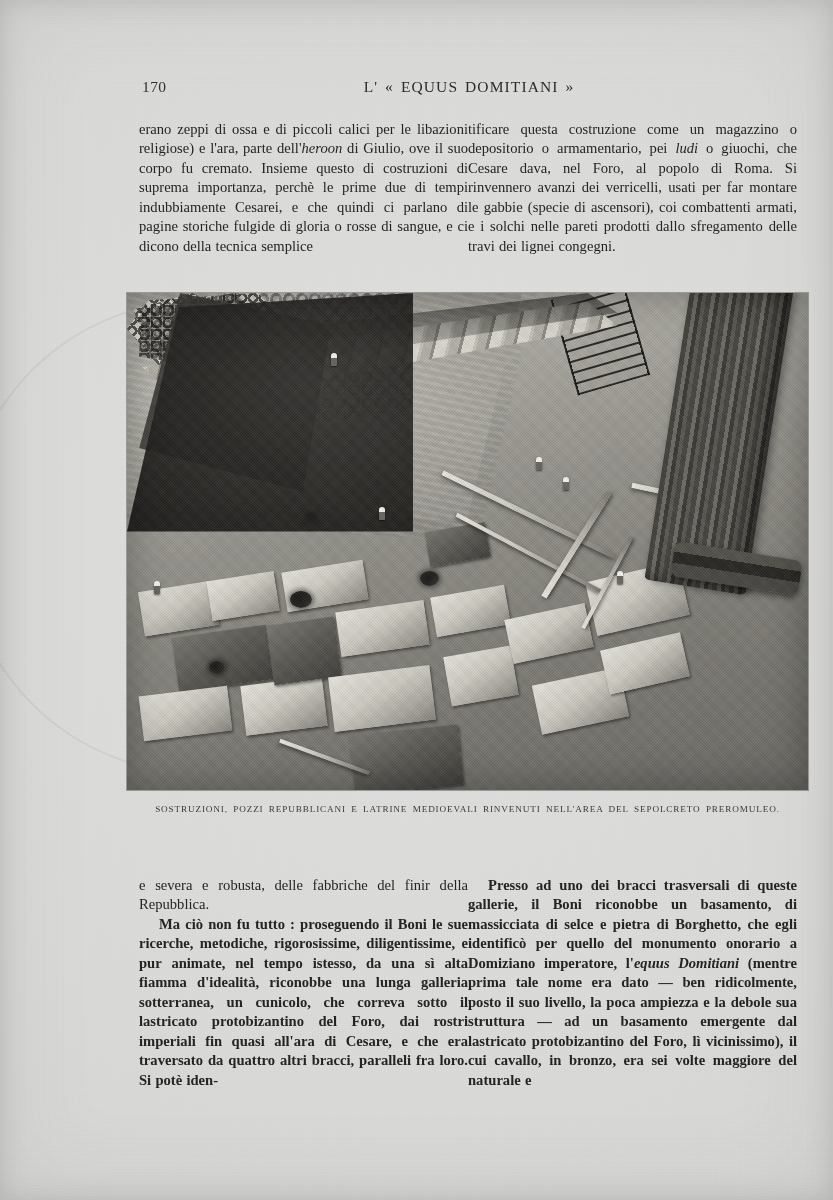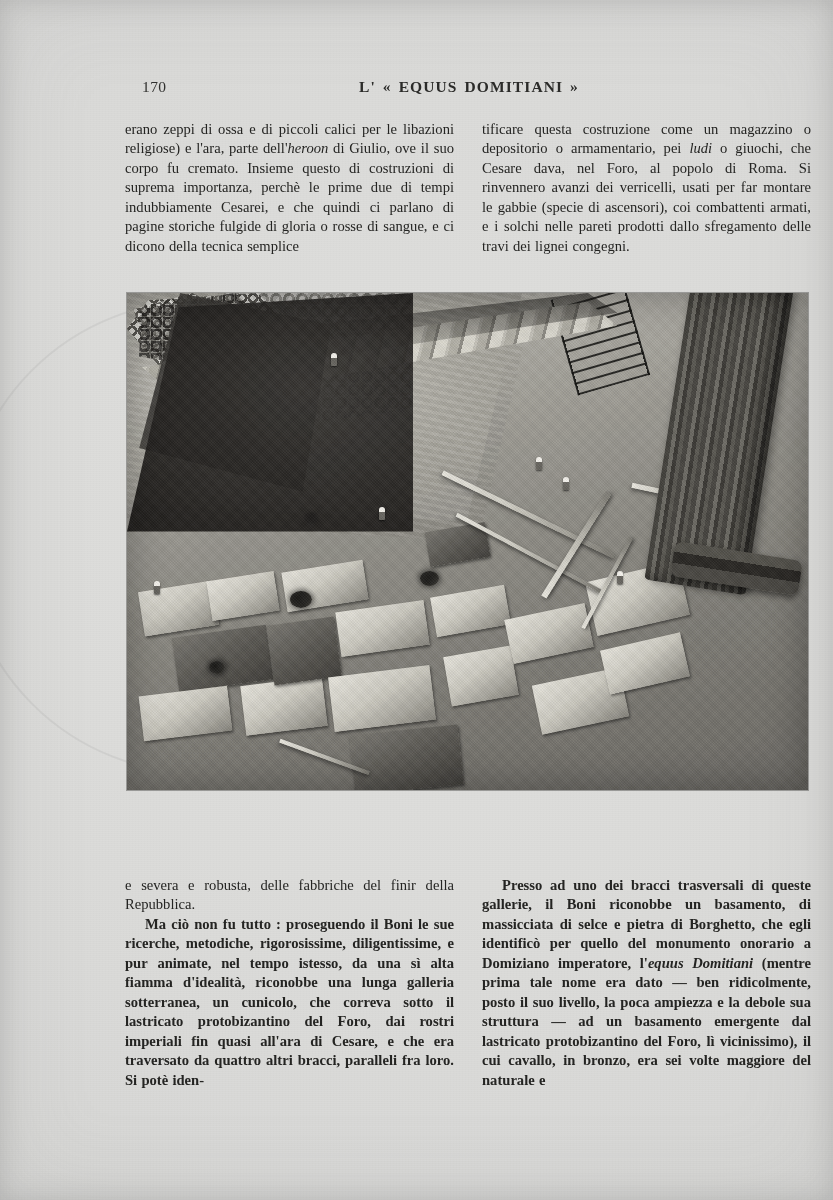--- a/index.html
+++ b/index.html
@@ -91,29 +91,28 @@
   #runtitle {
     position: absolute;
     left: 0;
     top: 0;
     width: 682px;
     text-align: center;
     font-size: 15.5px;
     letter-spacing: 1.1px;
     color: #2b2b29;
     word-spacing: 2px;
-    font-weight: bold;
   }
 
   
   .colwrap {
     position: absolute;
     display: flex;
-    gap: 28px;
     z-index: 4;
+    justify-content: center;
   }
   #cols-top  { left: 125px; top: 120px;  width: 686px; }
   #cols-bot  { left: 125px; top: 876px;  width: 686px; }
 
   .col {
     width: 329px;
   }
   .col p {
     margin: 0;
     font-size: 14.6px;
@@ -410,20 +409,21 @@
     <div class="figure-person" style="left:60%; top:33%;"></div>
     <div class="figure-person" style="left:64%; top:37%;"></div>
     <div class="figure-person" style="left:72%; top:56%;"></div>
     <div class="figure-person" style="left:30%; top:12%;"></div>
 
     <div id="photo-grain"></div>
     <div id="photo-vig"></div>
   </div>
 
 
+  <div id="caption">SOSTRUZIONI, POZZI REPUBBLICANI E LATRINE MEDIOEVALI RINVENUTI NELL'AREA DEL SEPOLCRETO PREROMULEO.</div>
 
   <div class="colwrap" id="cols-bot">
     <div class="col">
       <p>e severa e robusta, delle fabbriche del finir della Repubblica.</p>
       <p class="indent">Ma ciò non fu tutto : proseguendo il Boni le sue ricerche, metodiche, rigorosissime, diligentissime, e pur animate, nel tempo istesso, da una sì alta fiamma d'idealità, riconobbe una lunga galleria sotterranea, un cunicolo, che correva sotto il lastricato protobizantino del Foro, dai rostri imperiali fin quasi all'ara di Cesare, e che era traversato da quattro altri bracci, paralleli fra loro. Si potè iden-</p>
     </div>
     <div class="col">
       <p class="indent">Presso ad uno dei bracci trasversali di queste gallerie, il Boni riconobbe un basamento, di massicciata di selce e pietra di Borghetto, che egli identificò per quello del monumento onorario a Domiziano imperatore, l'<i>equus Domitiani</i> (mentre prima tale nome era dato — ben ridicolmente, posto il suo livello, la poca ampiezza e la debole sua struttura — ad un basamento emergente dal lastricato protobizantino del Foro, lì vicinissimo), il cui cavallo, in bronzo, era sei volte maggiore del naturale e</p>
     </div>
   </div>

